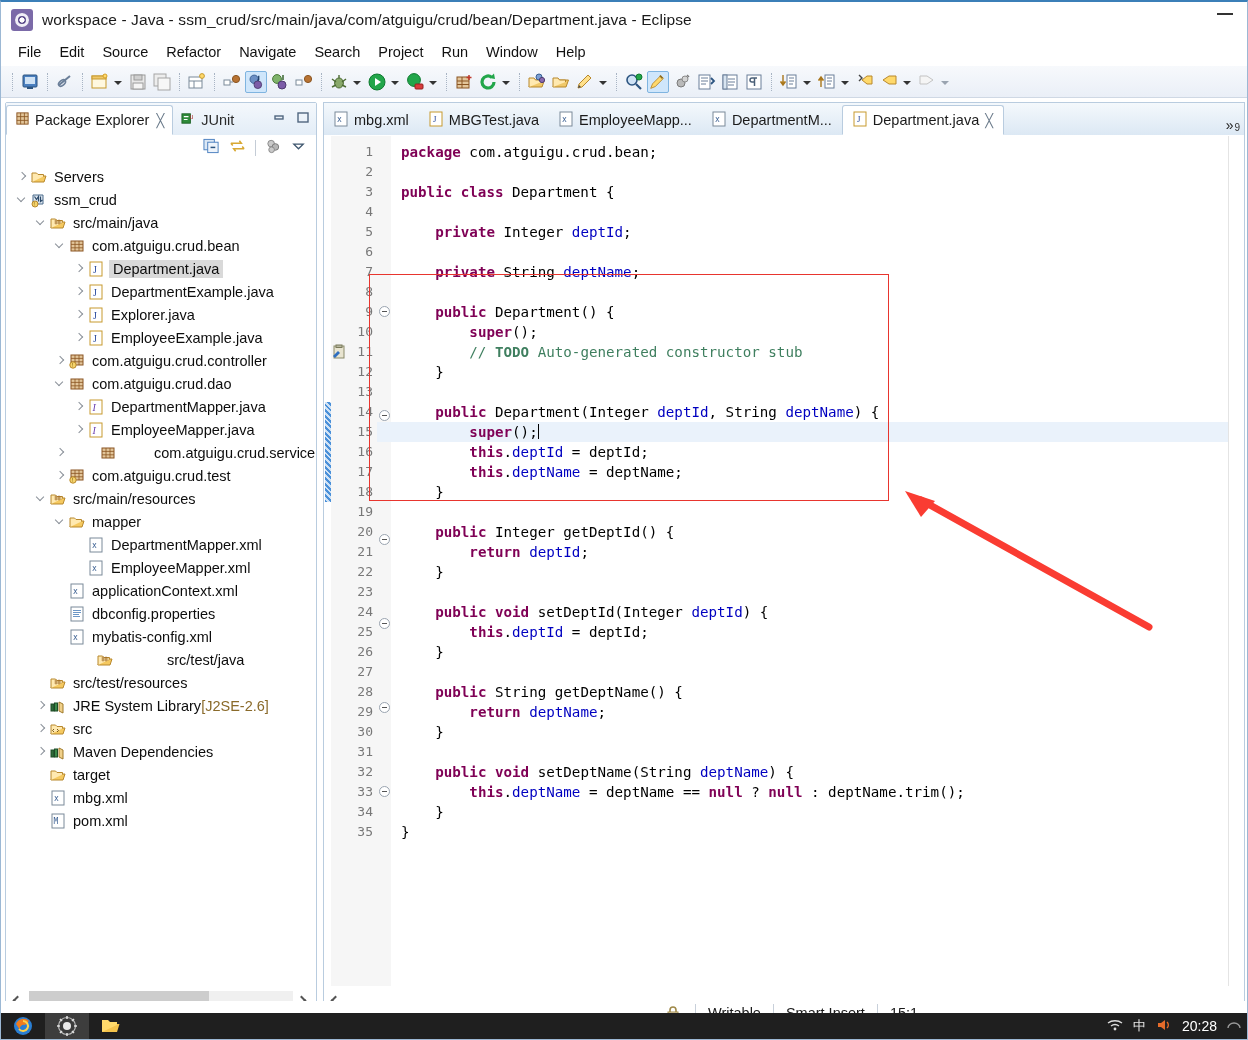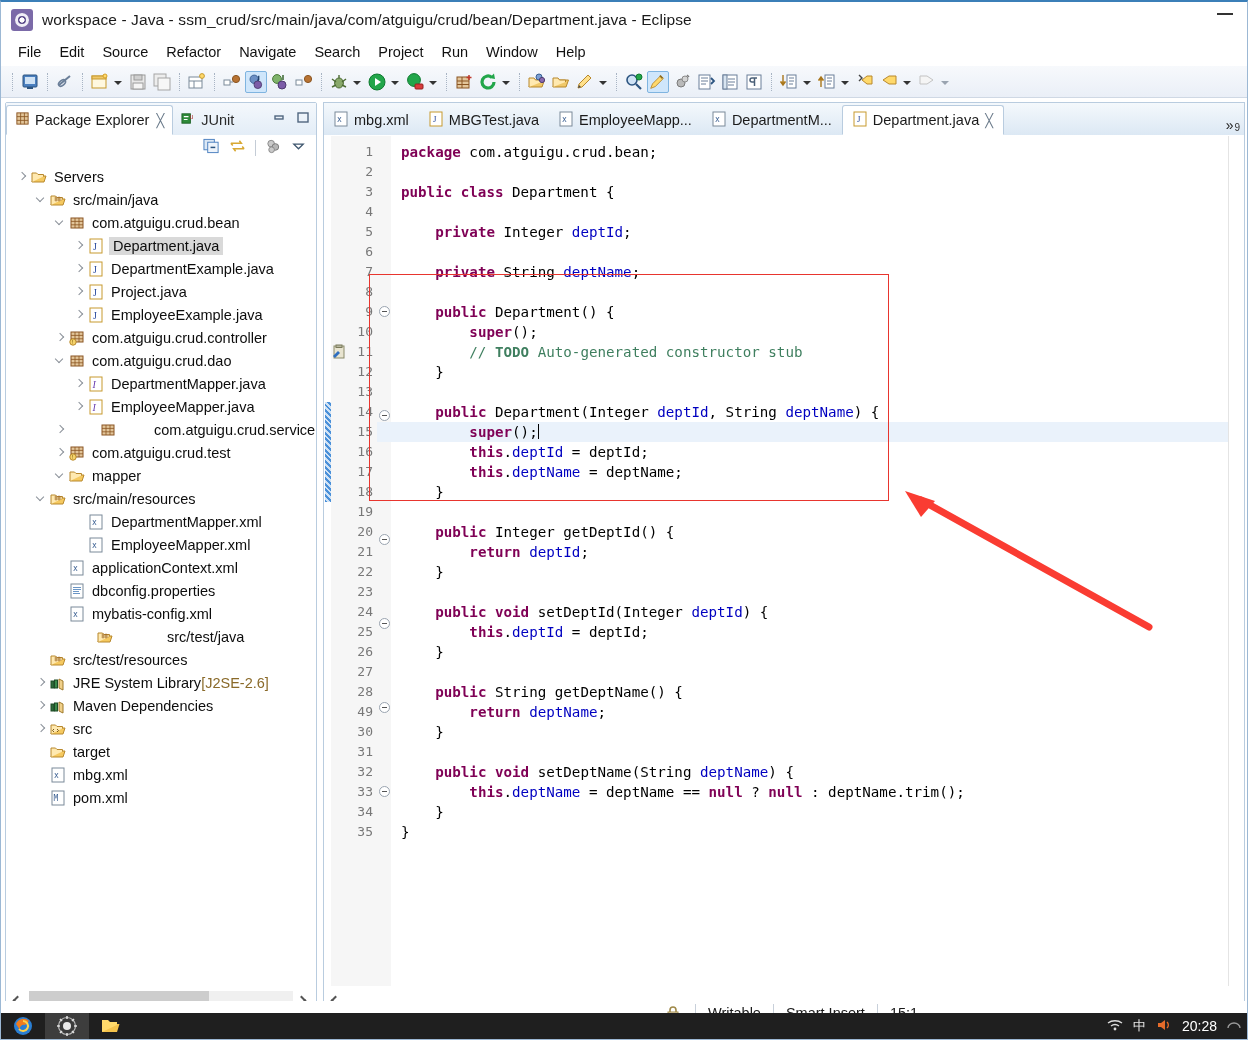--- a/index.html
+++ b/index.html
@@ -537,20 +537,33 @@
     <div class="trow" style="padding-left: 8px; align-items: center;">
           <span class="tw">
             <span class="chev"></span>
           </span>
           <span class="ticon"><svg width="17" height="16" viewBox="0 0 17 16">
               <path d="M1 13 l2 -6 h12 l-2 6 z" fill="#f5c960" stroke="#b8882c"></path>
               <path d="M1 13 V4 h4.5 l1.5 1.5 h5.5 v2" fill="#ffe9b0" stroke="#b8882c"></path>
             </svg></span>
           <span class="tlabel">Servers</span>
         </div>
+        <div class="trow" style="padding-left: 8px;">
+          <span class="tw">
+            <span class="chev open"></span>
+          </span>
+          <span class="ticon"><svg width="17" height="16" viewBox="0 0 17 16">
+              <path d="M2 12 V3 h10 v9 z" fill="#dfe8f2" stroke="#4a6a8a"></path>
+              <path d="M3.5 4.5 l2 3 2 -3 v5" stroke="#2c4a6a" stroke-width="1.2" fill="none"></path>
+              <path d="M9.5 4.5 v5 l2 -1.5" stroke="#2c4a6a" stroke-width="1.2" fill="none"></path>
+              <circle cx="4" cy="12" r="3" fill="#f5d36b" stroke="#b8882c"></circle>
+              <text x="2.6" y="14" font-size="4.6" fill="#6a4a00" font-family="sans-serif">!</text>
+            </svg></span>
+          <span class="tlabel">ssm_crud</span>
+        </div>
         <div class="trow" style="padding-left: 27px;">
           <span class="tw">
             <span class="chev open"></span>
           </span>
           <span class="ticon"><svg width="17" height="16" viewBox="0 0 17 16">
               <path d="M1 13 l2 -6 h12 l-2 6 z" fill="#f5c960" stroke="#b8882c"></path>
               <path d="M1 13 V4 h4.5 l1.5 1.5 h5.5 v2" fill="#ffe9b0" stroke="#b8882c"></path>
               <path d="M4.5 6 h7 M4.5 8 h7 M6 4.5 v5 M9 4.5 v5" stroke="#a06b2a" stroke-width="0.8"></path>
             </svg></span>
           <span class="tlabel">src/main/java</span>
@@ -586,21 +599,21 @@
           <span class="tlabel">DepartmentExample.java</span>
         </div>
         <div class="trow" style="padding-left: 65px;">
           <span class="tw">
             <span class="chev"></span>
           </span>
           <span class="ticon"><svg width="17" height="16" viewBox="0 0 17 16">
               <rect x="2" y="1" width="12" height="14" fill="#ffffff" stroke="#c79a2e"></rect>
               <text x="5" y="11.5" font-size="10" fill="#2f4fa0" font-family="serif">J</text>
             </svg></span>
-          <span class="tlabel">Project.java</span>
+          <span class="tlabel">Explorer.java</span>
         </div>
         <div class="trow" style="padding-left: 65px;">
           <span class="tw">
             <span class="chev"></span>
           </span>
           <span class="ticon"><svg width="17" height="16" viewBox="0 0 17 16">
               <rect x="2" y="1" width="12" height="14" fill="#ffffff" stroke="#c79a2e"></rect>
               <text x="5" y="11.5" font-size="10" fill="#2f4fa0" font-family="serif">J</text>
             </svg></span>
           <span class="tlabel">EmployeeExample.java</span>
@@ -662,41 +675,41 @@
             <span class="chev"></span>
           </span>
           <span class="ticon"><svg width="17" height="16" viewBox="0 0 17 16">
               <rect x="2" y="2" width="12" height="10" fill="#e2c59a" stroke="#8a5522"></rect>
               <path d="M2 5.4 h12 M2 8.8 h12 M6 2 v10 M10 2 v10" stroke="#8a5522" stroke-width="0.8"></path>
               <circle cx="4" cy="12" r="3.2" fill="#f5d36b" stroke="#b8882c"></circle>
               <text x="2.8" y="14" font-size="5" fill="#6a4a00" font-family="sans-serif">!</text>
             </svg></span>
           <span class="tlabel">com.atguigu.crud.test</span>
         </div>
-        <div class="trow" style="padding-left: 46px;">
-          <span class="tw">
-            <span class="chev open"></span>
-          </span>
-          <span class="ticon"><svg width="17" height="16" viewBox="0 0 17 16">
-              <path d="M1 13 l2 -6 h12 l-2 6 z" fill="#f5c960" stroke="#b8882c"></path>
-              <path d="M1 13 V4 h4.5 l1.5 1.5 h5.5 v2" fill="#ffe9b0" stroke="#b8882c"></path>
-            </svg></span>
-          <span class="tlabel">mapper</span>
-        </div>
         <div class="trow" style="padding-left: 27px;">
           <span class="tw">
             <span class="chev open"></span>
           </span>
           <span class="ticon"><svg width="17" height="16" viewBox="0 0 17 16">
               <path d="M1 13 l2 -6 h12 l-2 6 z" fill="#f5c960" stroke="#b8882c"></path>
               <path d="M1 13 V4 h4.5 l1.5 1.5 h5.5 v2" fill="#ffe9b0" stroke="#b8882c"></path>
               <path d="M4.5 6 h7 M4.5 8 h7 M6 4.5 v5 M9 4.5 v5" stroke="#a06b2a" stroke-width="0.8"></path>
             </svg></span>
           <span class="tlabel">src/main/resources</span>
         </div>
+        <div class="trow" style="padding-left: 46px;">
+          <span class="tw">
+            <span class="chev open"></span>
+          </span>
+          <span class="ticon"><svg width="17" height="16" viewBox="0 0 17 16">
+              <path d="M1 13 l2 -6 h12 l-2 6 z" fill="#f5c960" stroke="#b8882c"></path>
+              <path d="M1 13 V4 h4.5 l1.5 1.5 h5.5 v2" fill="#ffe9b0" stroke="#b8882c"></path>
+            </svg></span>
+          <span class="tlabel">mapper</span>
+        </div>
         <div class="trow" style="padding-left: 65px;">
           <span class="tw"></span>
           <span class="ticon"><svg width="17" height="16" viewBox="0 0 17 16">
               <rect x="2" y="1" width="12" height="14" fill="#ffffff" stroke="#7b8a99"></rect>
               <text x="4" y="11" font-size="8" fill="#3a5f92" font-family="monospace">x</text>
             </svg></span>
           <span class="tlabel">DepartmentMapper.xml</span>
         </div>
         <div class="trow" style="padding-left: 65px;">
           <span class="tw"></span>
@@ -758,36 +771,36 @@
               <path d="M9 13 V4 l4 2 v9 z" fill="#f0d08a" stroke="#a07a2a"></path>
             </svg></span>
           <span class="tlabel">JRE System Library</span>
           <span class="dim"> [J2SE-2.6]</span>
         </div>
         <div class="trow" style="padding-left: 27px;">
           <span class="tw">
             <span class="chev"></span>
           </span>
           <span class="ticon"><svg width="17" height="16" viewBox="0 0 17 16">
+              <path d="M1 13 l2 -6 h12 l-2 6 z" fill="#f5c960" stroke="#b8882c"></path>
+              <path d="M1 13 V4 h4.5 l1.5 1.5 h5.5 v2" fill="#ffe9b0" stroke="#b8882c"></path>
+              <path d="M4 8 l-1.5 1.5 1.5 1.5 M7 8 l1.5 1.5 -1.5 1.5" stroke="#7a5a1a" stroke-width="1" fill="none"></path>
+            </svg></span>
+          <span class="tlabel">src</span>
+        </div>
+        <div class="trow" style="padding-left: 27px;">
+          <span class="tw">
+            <span class="chev"></span>
+          </span>
+          <span class="ticon"><svg width="17" height="16" viewBox="0 0 17 16">
               <rect x="1" y="6" width="3" height="7" fill="#2e6b3a" stroke="#1d4a26"></rect>
               <rect x="4.5" y="5" width="3" height="8" fill="#3a8a4a" stroke="#1d4a26"></rect>
               <path d="M9 13 V4 l4 2 v9 z" fill="#f0d08a" stroke="#a07a2a"></path>
             </svg></span>
           <span class="tlabel">Maven Dependencies</span>
-        </div>
-        <div class="trow" style="padding-left: 27px;">
-          <span class="tw">
-            <span class="chev"></span>
-          </span>
-          <span class="ticon"><svg width="17" height="16" viewBox="0 0 17 16">
-              <path d="M1 13 l2 -6 h12 l-2 6 z" fill="#f5c960" stroke="#b8882c"></path>
-              <path d="M1 13 V4 h4.5 l1.5 1.5 h5.5 v2" fill="#ffe9b0" stroke="#b8882c"></path>
-              <path d="M4 8 l-1.5 1.5 1.5 1.5 M7 8 l1.5 1.5 -1.5 1.5" stroke="#7a5a1a" stroke-width="1" fill="none"></path>
-            </svg></span>
-          <span class="tlabel">src</span>
         </div>
         <div class="trow" style="padding-left: 27px;">
           <span class="tw"></span>
           <span class="ticon"><svg width="17" height="16" viewBox="0 0 17 16">
               <path d="M1 13 l2 -6 h12 l-2 6 z" fill="#f5c960" stroke="#b8882c"></path>
               <path d="M1 13 V4 h4.5 l1.5 1.5 h5.5 v2" fill="#ffe9b0" stroke="#b8882c"></path>
             </svg></span>
           <span class="tlabel">target</span>
         </div>
         <div class="trow" style="padding-left: 27px;">
@@ -898,21 +911,21 @@
           <div class="lnum">19</div>
           <div class="lnum">20</div>
           <div class="lnum">21</div>
           <div class="lnum">22</div>
           <div class="lnum">23</div>
           <div class="lnum">24</div>
           <div class="lnum">25</div>
           <div class="lnum">26</div>
           <div class="lnum">27</div>
           <div class="lnum">28</div>
-          <div class="lnum">49</div>
+          <div class="lnum">29</div>
           <div class="lnum">30</div>
           <div class="lnum">31</div>
           <div class="lnum">32</div>
           <div class="lnum">33</div>
           <div class="lnum">34</div>
           <div class="lnum">35</div>
         </div>
       <div id="fold-col">
           <div style="height: 20px;"></div>
           <div style="height: 20px;"></div>

